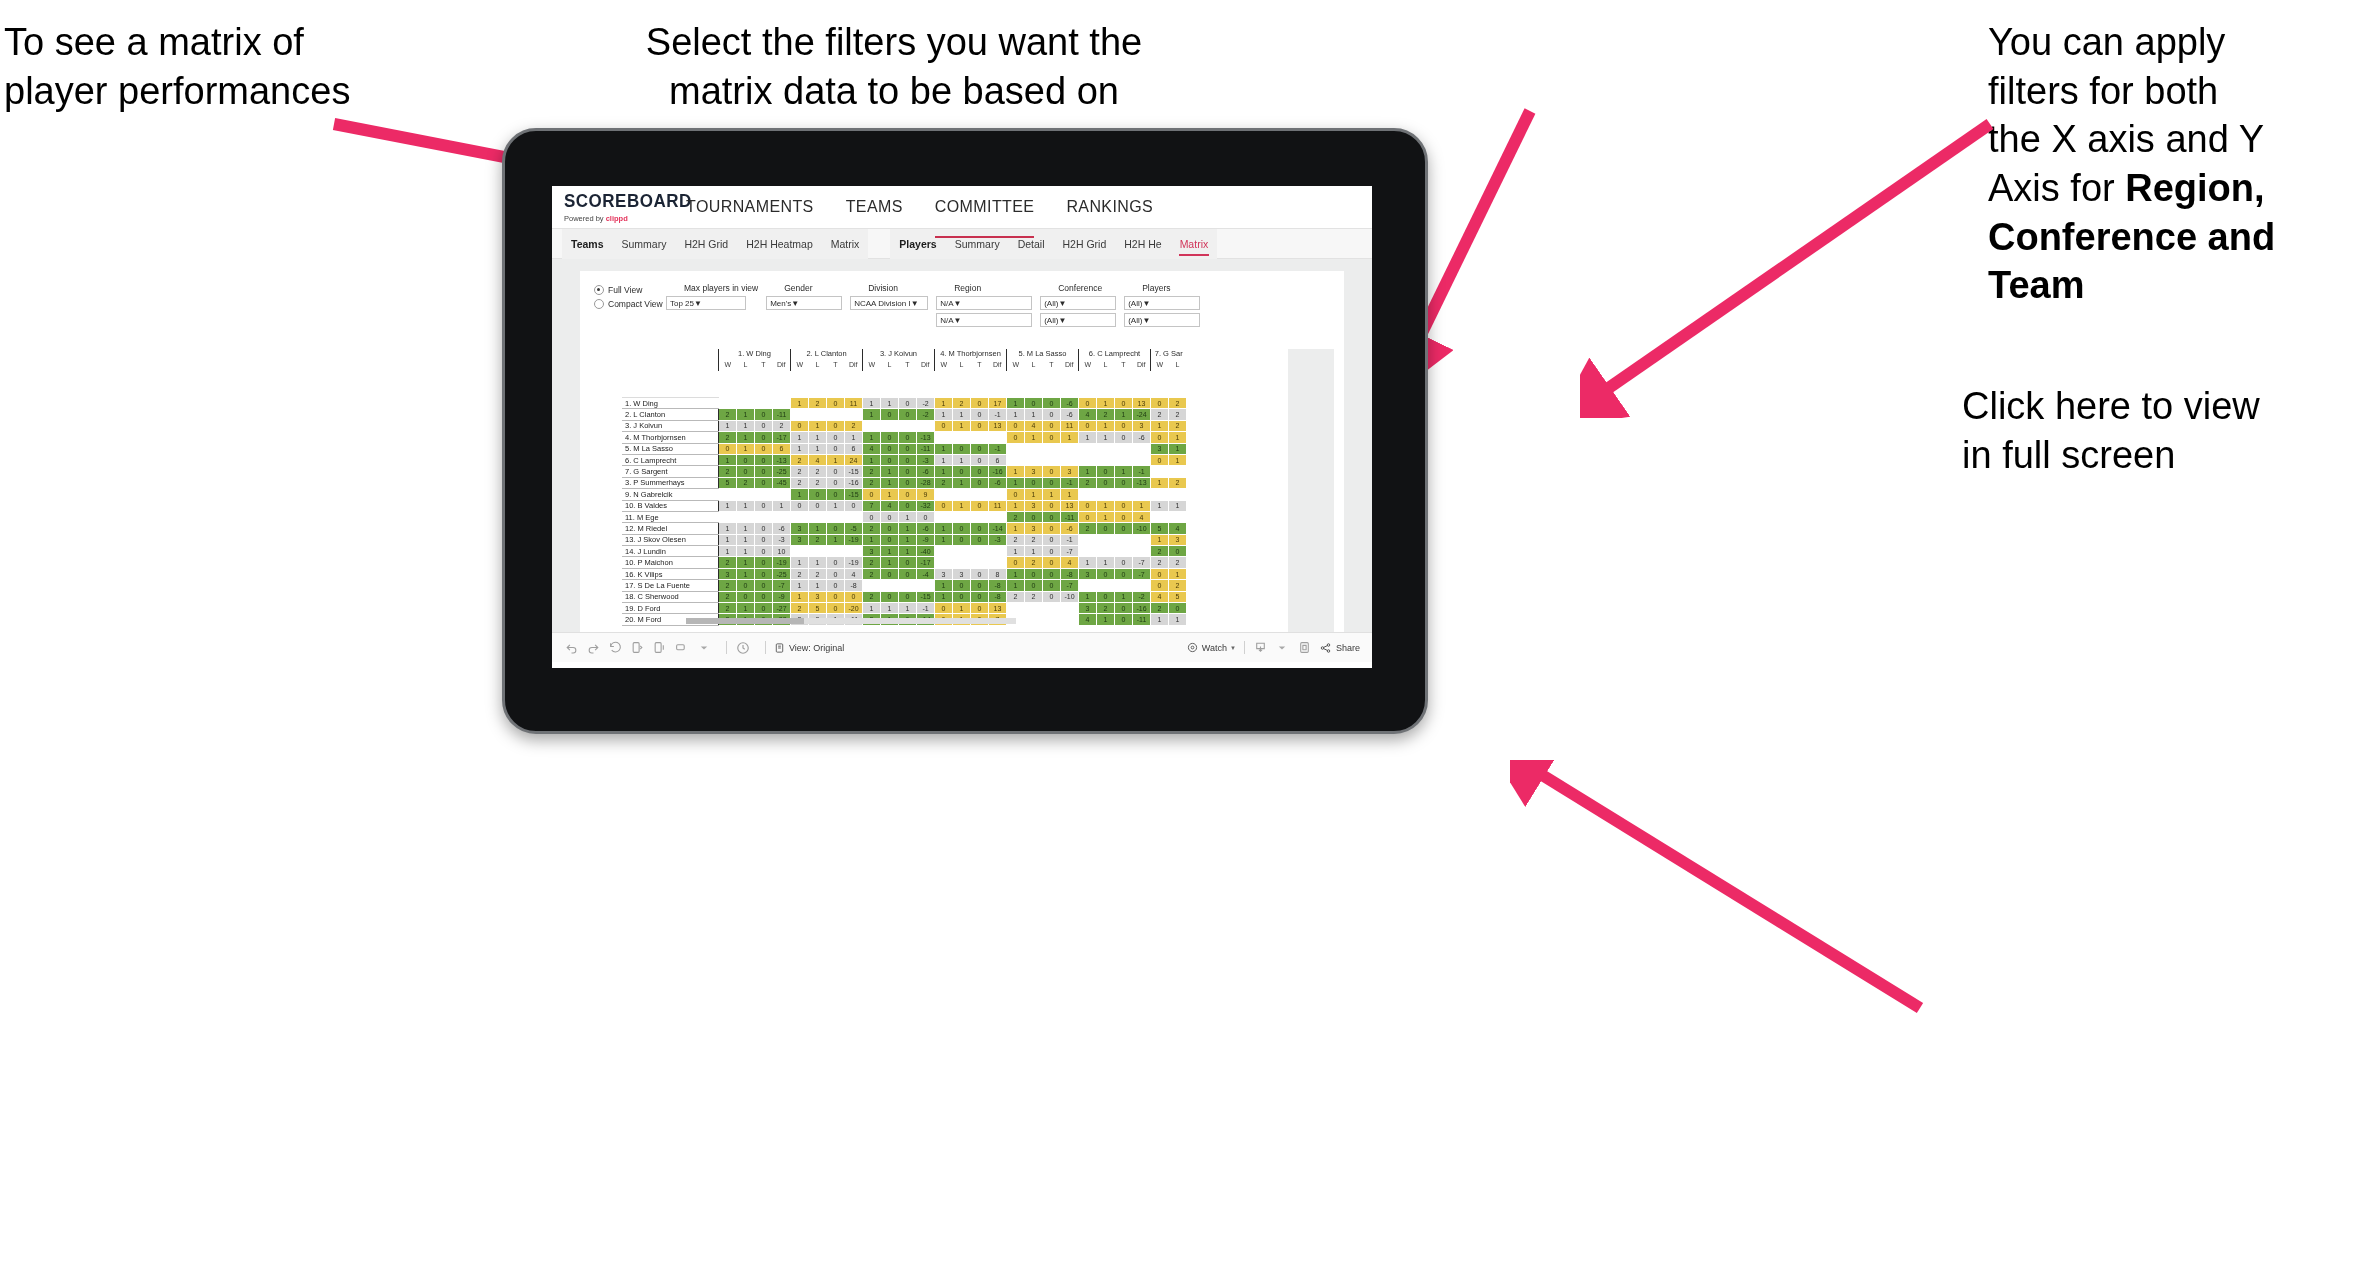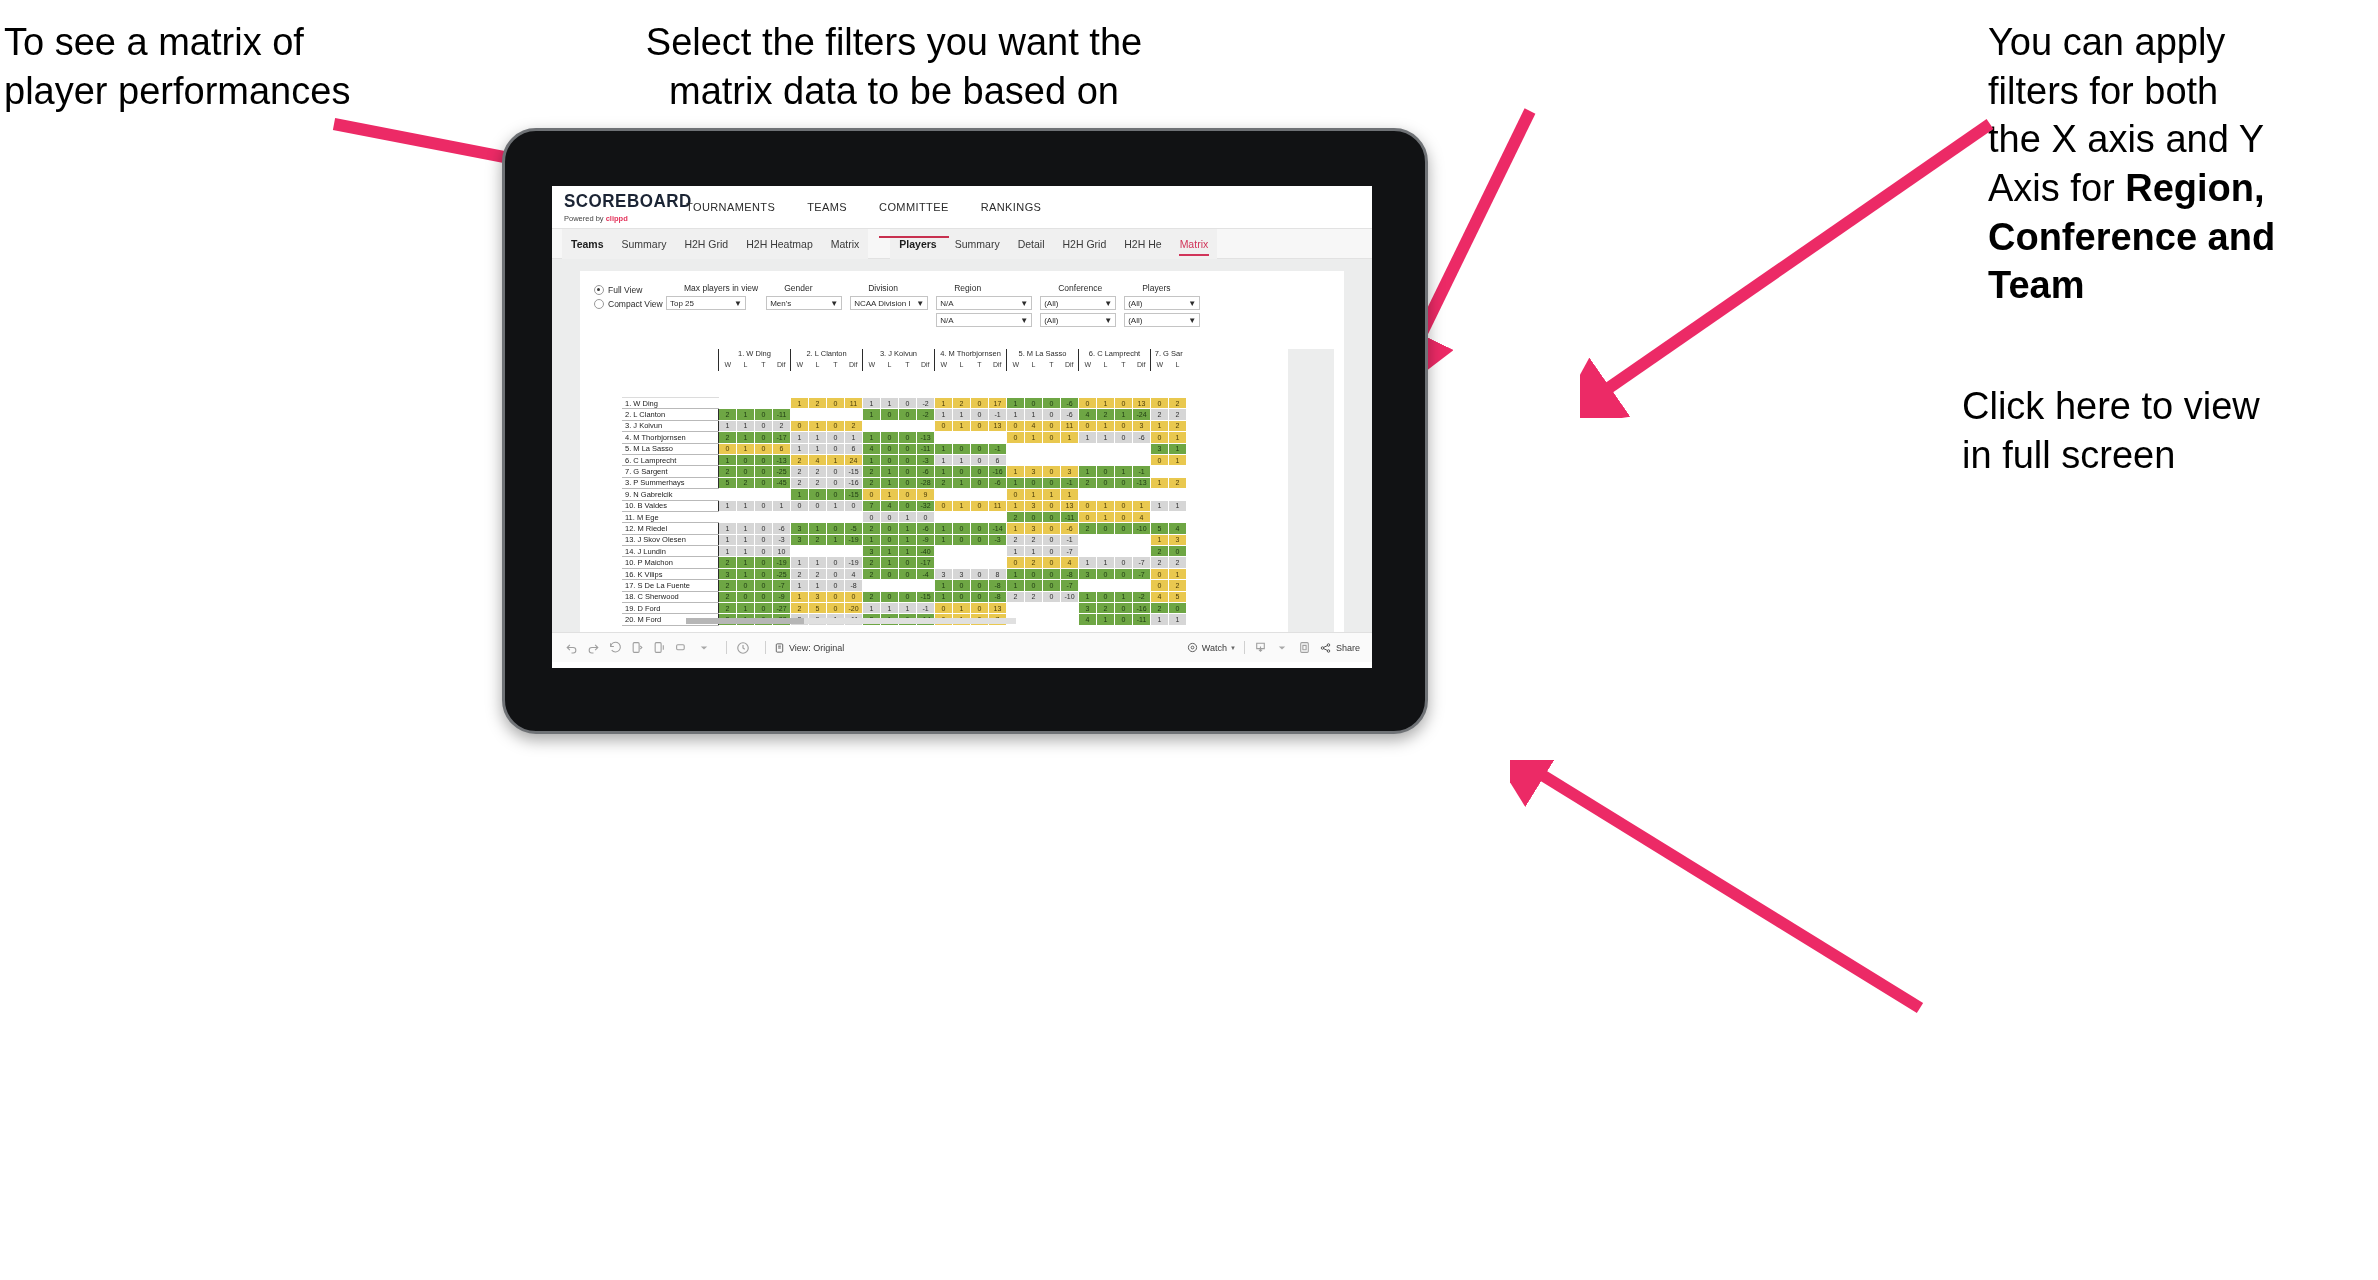--- a/index.html
+++ b/index.html
@@ -35,21 +35,21 @@
   }
   
   #app-topbar{height:42px;background:#fff;display:flex;align-items:center;
     border-bottom:1px solid #e2e2e2;position:relative;}
   #brand{width:118px;padding-left:12px;box-sizing:border-box;}
   #brand-title{font-size:17px;font-weight:700;letter-spacing:.5px;color:#1b2434;
     font-family:"Liberation Sans",sans-serif;transform:scaleY(1.12);transform-origin:left center;}
   #brand-sub{font-size:7.5px;color:#444;margin-top:3px;}
   #brand-sub .clippd{color:#e4345c;font-weight:700;}
   .topnav{display:flex;align-items:center;height:42px;}
-  .topnav-item{font-size:11px;color:#2b2b2b;padding:10px 16px;letter-spacing:.4px;
+  .topnav-item{font-size:16px;color:#2b2b2b;padding:10px 16px;letter-spacing:.4px;
     height:42px;line-height:42px;position:relative;cursor:pointer;}
   .topnav-item.active:after{content:"";position:absolute;left:16px;right:16px;bottom:0;
     height:2.5px;background:#c8304f;}
 
   #app-subbar{height:30px;background:#f7f7f7;display:flex;align-items:center;
     border-bottom:1px solid #e2e2e2;padding-left:10px;box-sizing:border-box;}
   .subgroup{display:flex;align-items:center;height:30px;}
   .subgroup.boxed{background:#f0f0f0;}
   .sub-item{font-size:10.5px;color:#3a3a3a;padding:0 9px;height:30px;line-height:30px;
     position:relative;cursor:pointer;white-space:nowrap;}
@@ -69,21 +69,21 @@
   .viewtoggle{width:72px;padding-top:2px;}
   .radio-row{display:flex;align-items:center;margin-bottom:4px;}
   .radio{width:8px;height:8px;border:1px solid #9a9a9a;border-radius:50%;
     margin-right:4px;background:#fff;position:relative;flex:none;}
   .radio.sel:after{content:"";position:absolute;left:1.5px;top:1.5px;width:3px;height:3px;
     border-radius:50%;background:#3a3a3a;}
   .radio-label{font-size:8.5px;color:#2b2b2b;white-space:nowrap;}
   .fgroup{margin-right:8px;}
   .flabel{font-size:8.5px;color:#2b2b2b;margin-bottom:3px;white-space:nowrap;margin-left:18px;}
   .fselect{border:1px solid #c4c4c4;background:#fff;height:14px;display:flex;
-    align-items:center;justify-content:space-between;padding:0 3px;box-sizing:border-box;
+    align-items:center;justify-content:flex-start;padding:0 3px;box-sizing:border-box;
     margin-bottom:3px;cursor:pointer;}
   .fselect span{font-size:8px;color:#2b2b2b;white-space:nowrap;overflow:hidden;}
   .caret{font-size:6px;color:#555;}
   .w-top25{width:80px;} .w-gender{width:76px;} .w-div{width:78px;}
   .w-region{width:96px;} .w-conf{width:76px;} .w-players{width:76px;}
 
   
   #matrix-wrap{position:absolute;left:10px;top:78px;right:10px;bottom:0;}
   table.mx{border-collapse:collapse;table-layout:fixed;font-size:7px;color:#2b2b2b;margin-left:32px;}
   table.mx td,table.mx th{padding:0;margin:0;}

